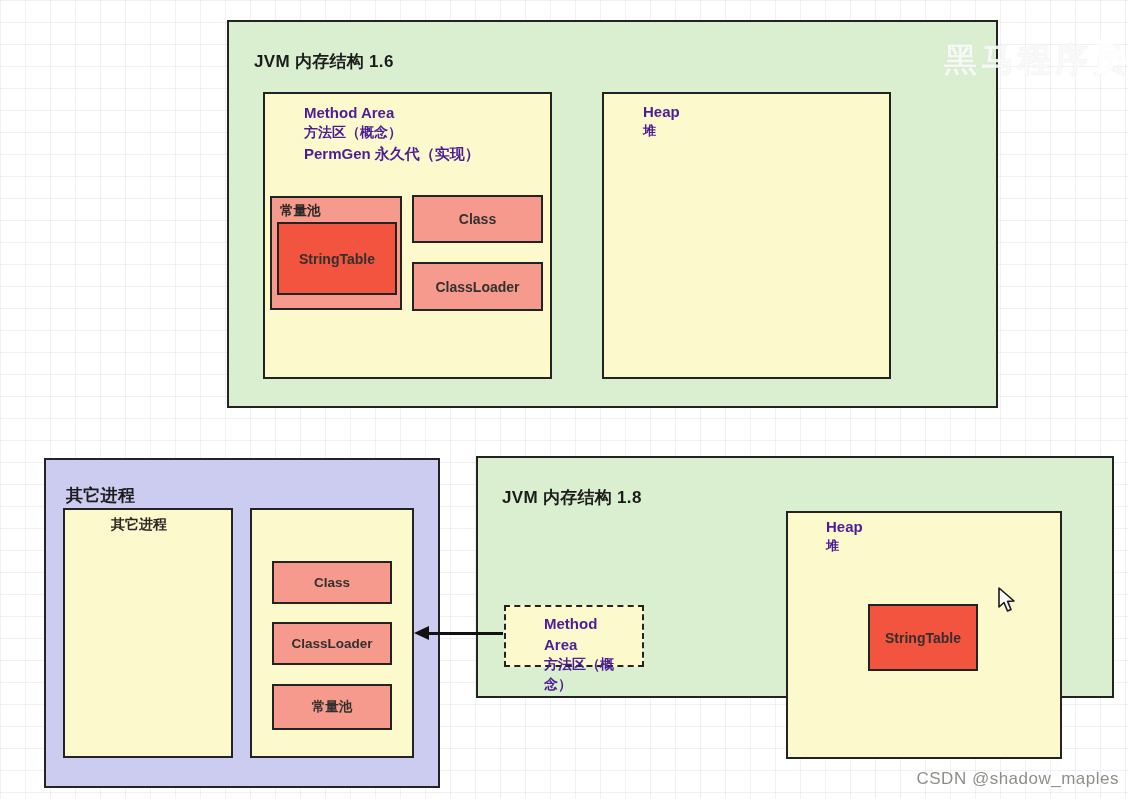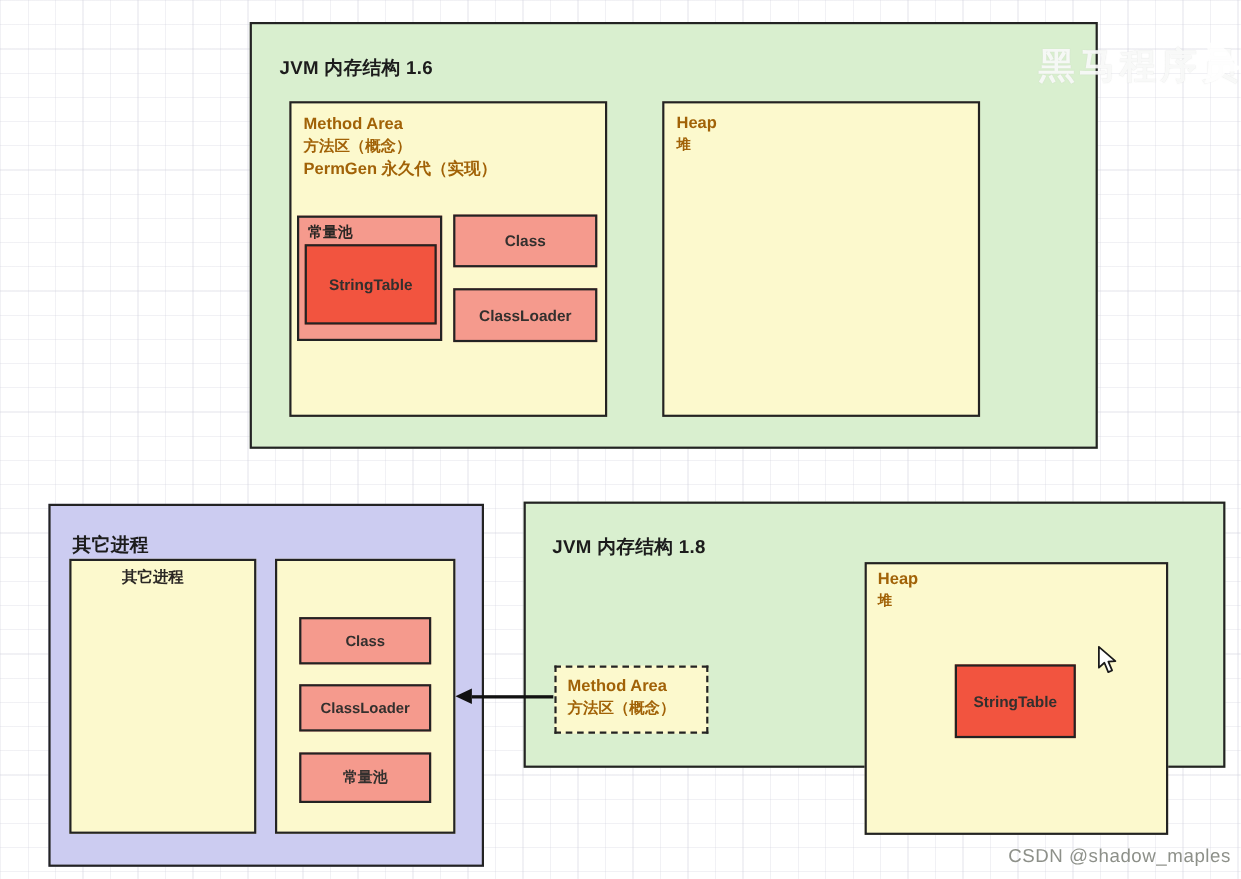--- a/index.html
+++ b/index.html
@@ -31,21 +31,21 @@
   .yellow-bg{background:var(--yellow);}
   .salmon-bg{background:var(--salmon);}
   .red-bg{background:var(--red);}
   .purple-bg{background:var(--purple);}
   .panel-title{
     position:absolute;
     font-weight:bold;font-size:17px;letter-spacing:.3px;color:#1c1c1c;
   }
   .box{position:absolute;border:2px solid var(--border);}
   .box-label-block{
-    padding:8px 11px;font-weight:bold;line-height:1.42;color:#a16207;
+    padding:8px 11px;font-weight:bold;line-height:1.42;color:#4c1d95;margin-left:28px;
   }
   .lab-lg{font-size:15px;}
   .lab-md{font-size:14px;}
   .center-lab{
     display:flex;align-items:center;justify-content:center;
     font-weight:bold;font-size:14px;color:#33302e;
   }
   .corner-lab{
     padding:4px 8px;font-weight:bold;font-size:13.5px;color:#2a2724;
   }

